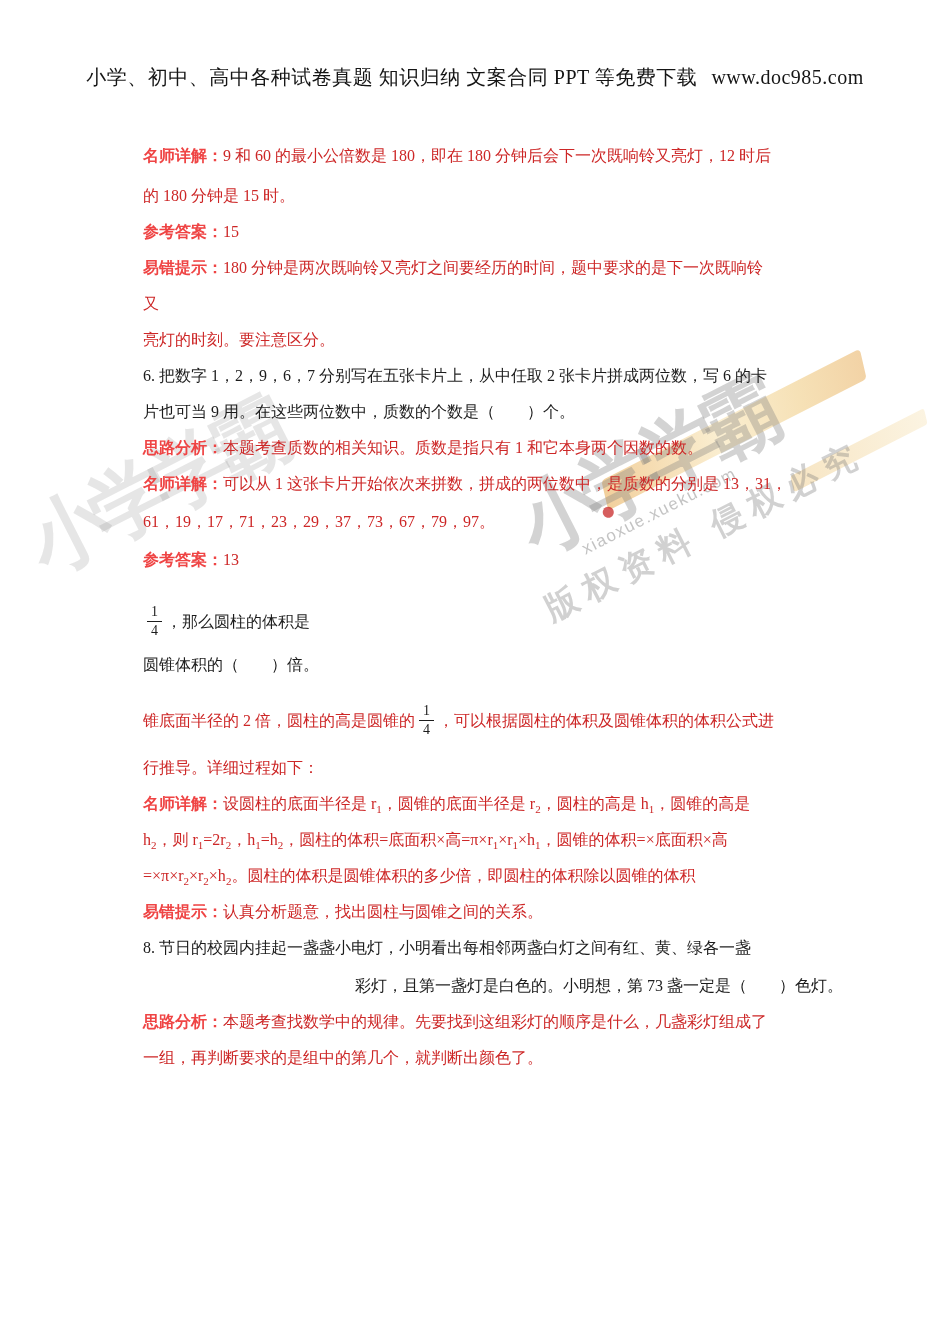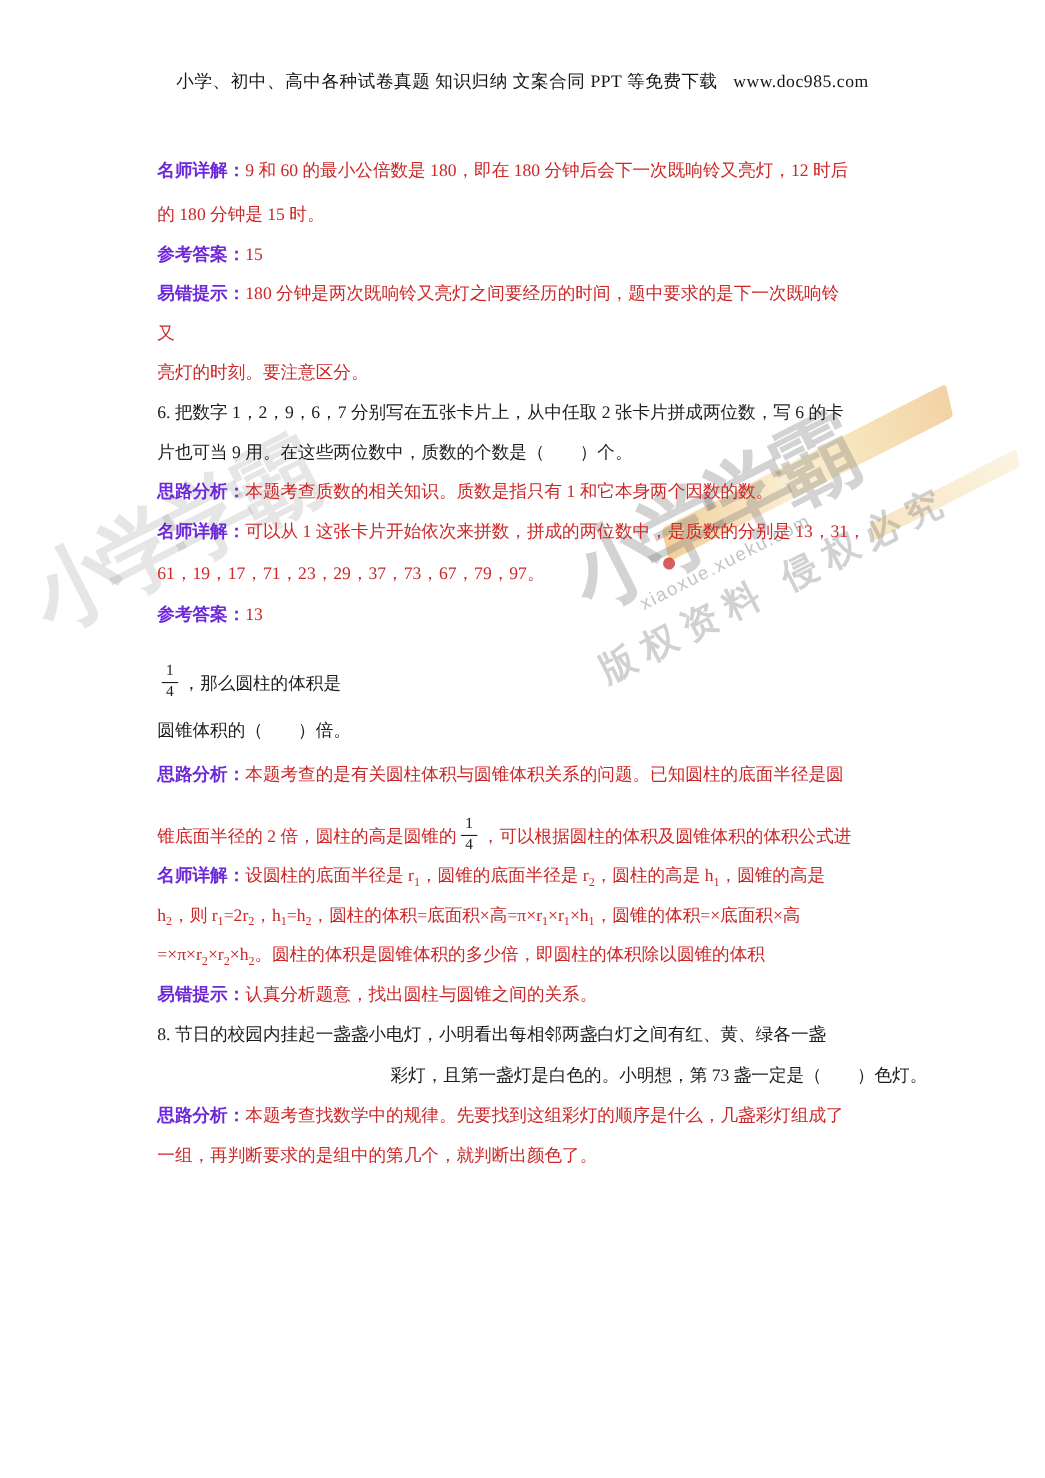--- a/index.html
+++ b/index.html
@@ -3,21 +3,21 @@
 <meta charset="utf-8">
 <style>
   html,body{margin:0;padding:0;}
   body{
     width:950px;height:1344px;position:relative;background:#ffffff;
     font-family:"Liberation Serif","DejaVu Serif",serif;
     overflow:hidden;
   }
   .header{
     position:absolute;top:64px;left:0;width:950px;text-align:center;
-    font-size:16px;color:#151515;letter-spacing:0.5px;z-index:2;white-space:nowrap;
+    font-size:20px;color:#151515;letter-spacing:0.5px;z-index:2;white-space:nowrap;
   }
   .header .site{margin-left:14px;}
   
   .wm{position:absolute;z-index:1;pointer-events:none;}
   .wm-tile{position:absolute;transform:rotate(-27deg);transform-origin:0 0;}
   .wm-big{
     position:absolute;left:0;top:-100px;font-size:80px;font-weight:bold;
     letter-spacing:-12px;color:rgba(125,125,125,0.34);white-space:nowrap;
     font-family:"Liberation Serif","DejaVu Serif",serif;
   }
@@ -45,21 +45,21 @@
   
   .doc{
     position:absolute;left:143px;top:138px;width:700px;z-index:2;
   }
   .ln{
     line-height:36px;min-height:36px;white-space:nowrap;
     font-size:16px;color:#1c1c1c;
   }
   .k{color:#1c1c1c;}
   .r{color:#cd2727;}
-  .L{color:#6d28d9;font-weight:bold;}
+  .L{color:#ef4444;font-weight:bold;}
   sub{font-size:11px;line-height:0;}
   .frac{
     display:inline-block;vertical-align:middle;text-align:center;line-height:1;
     margin:0 4px;position:relative;top:-2px;
   }
   .frac .num{display:block;font-size:14px;padding:0 4px 2px;border-bottom:1.5px solid currentColor;}
   .frac .den{display:block;font-size:14px;padding-top:2px;}
 </style>
 </head>
 <body>
@@ -90,22 +90,22 @@
     <div class="ln"><span class="r">又</span></div>
     <div class="ln"><span class="r">亮灯的时刻。要注意区分。</span></div>
     <div class="ln"><span class="k">6.  把数字 1，2，9，6，7 分别写在五张卡片上，从中任取 2 张卡片拼成两位数，写 6 的卡</span></div>
     <div class="ln"><span class="k">片也可当 9 用。在这些两位数中，质数的个数是（　　）个。</span></div>
     <div class="ln"><span class="L">思路分析：</span><span class="r">本题考查质数的相关知识。质数是指只有 1 和它本身两个因数的数。</span></div>
     <div class="ln"><span class="L">名师详解：</span><span class="r">可以从 1 这张卡片开始依次来拼数，拼成的两位数中，是质数的分别是 13，31，</span></div>
     <div class="ln" style="margin-top: 2px;"><span class="r">61，19，17，71，23，29，37，73，67，79，97。</span></div>
     <div class="ln" style="margin-top: 2px;"><span class="L">参考答案：</span><span class="r">13</span></div>
     <div class="ln" style="margin-top: 26px;"><span class="frac k"><span class="num">1</span><span class="den">4</span></span><span class="k">，那么圆柱的体积是</span></div>
     <div class="ln" style="margin-top: 7px;"><span class="k">圆锥体积的（　　）倍。</span></div>
-    <div class="ln" style="margin-top: 4px;"><span class="L">思路分析：</span><span class="r">本题考查的是有关圆柱体积与圆锥体积关系的问题。已知圆柱的底面半径是圆</span></div>
     <div class="ln" style="margin-top: 20px;"><span class="r">锥底面半径的 2 倍，圆柱的高是圆锥的</span><span class="frac k"><span class="num">1</span><span class="den">4</span></span><span class="r">，可以根据圆柱的体积及圆锥体积的体积公式进</span></div>
+    <div class="ln" style="margin-top: 11px;"><span class="r">行推导。详细过程如下：</span></div>
     <div class="ln"><span class="L">名师详解：</span><span class="r">设圆柱的底面半径是 r</span><sub class="r">1</sub><span class="r">，圆锥的底面半径是 r</span><sub class="r">2</sub><span class="r">，圆柱的高是 h</span><sub class="r">1</sub><span class="r">，圆锥的高是</span></div>
     <div class="ln"><span class="r">h</span><sub class="r">2</sub><span class="r">，则 r</span><sub class="r">1</sub><span class="r">=2r</span><sub class="r">2</sub><span class="r">，h</span><sub class="r">1</sub><span class="r">=h</span><sub class="r">2</sub><span class="r">，圆柱的体积=底面积×高=π×r</span><sub class="r">1</sub><span class="r">×r</span><sub class="r">1</sub><span class="r">×h</span><sub class="r">1</sub><span class="r">，圆锥的体积=×底面积×高</span></div>
     <div class="ln"><span class="r">=×π×r</span><sub class="r">2</sub><span class="r">×r</span><sub class="r">2</sub><span class="r">×h</span><sub class="r">2</sub><span class="r">。圆柱的体积是圆锥体积的多少倍，即圆柱的体积除以圆锥的体积</span></div>
     <div class="ln"><span class="L">易错提示：</span><span class="r">认真分析题意，找出圆柱与圆锥之间的关系。</span></div>
     <div class="ln"><span class="k">8.  节日的校园内挂起一盏盏小电灯，小明看出每相邻两盏白灯之间有红、黄、绿各一盏</span></div>
     <div class="ln" style="margin-top: 2px; text-align: right;"><span class="k">彩灯，且第一盏灯是白色的。小明想，第 73 盏一定是（　　）色灯。</span></div>
     <div class="ln"><span class="L">思路分析：</span><span class="r">本题考查找数学中的规律。先要找到这组彩灯的顺序是什么，几盏彩灯组成了</span></div>
     <div class="ln"><span class="r">一组，再判断要求的是组中的第几个，就判断出颜色了。</span></div>
   </div>
 

